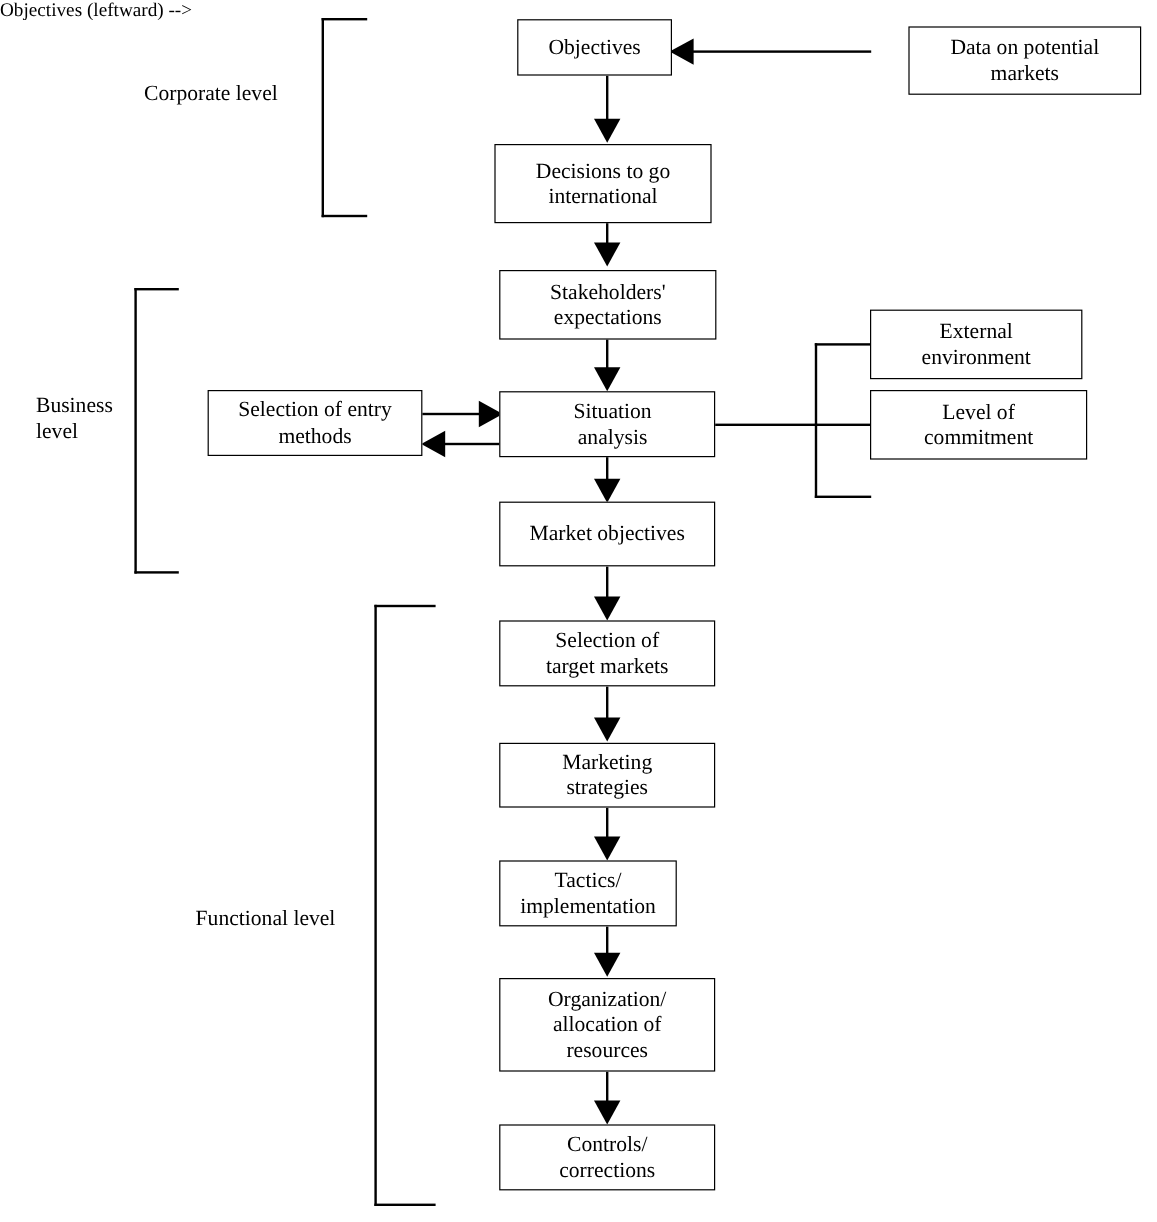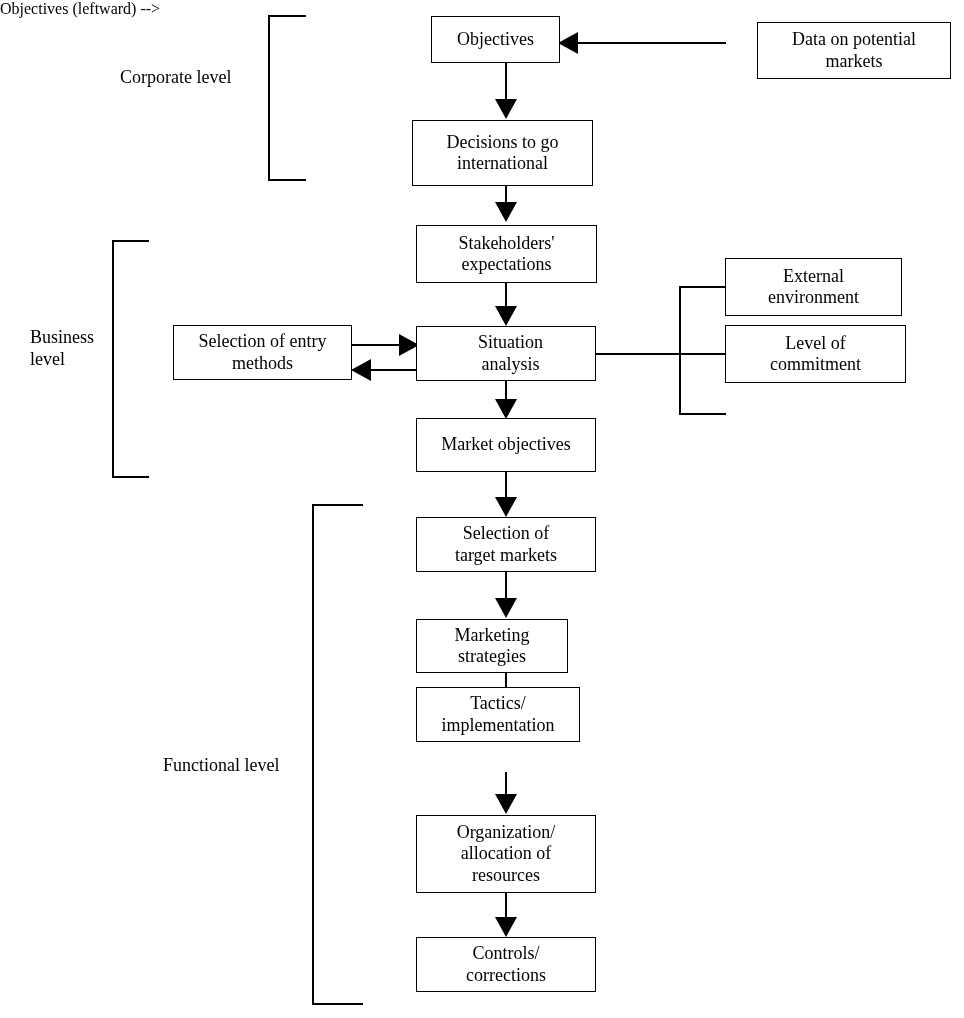--- a/index.html
+++ b/index.html
@@ -210,26 +210,26 @@
 
   <div class="node" style="left:416px; top:418px; width:180px; height:54px;">
     <span>Market objectives</span>
   </div>
 
   <div class="node" style="left:416px; top:517px; width:180px; height:55px;">
     <span>Selection of
 target markets</span>
   </div>
 
-  <div class="node" style="left:416px; top:619px; width:152px; height:54px;">
+  <div class="node" style="left:416px; top:619px; width:180px; height:54px;">
     <span>Marketing
 strategies</span>
   </div>
 
-  <div class="node" style="left:416px; top:687px; width:164px; height:55px;">
+  <div class="node" style="left:416px; top:717px; width:148px; height:55px;">
     <span>Tactics/
 implementation</span>
   </div>
 
   <div class="node" style="left:416px; top:815px; width:180px; height:78px;align-items:center;">
     <span>Organization/
 allocation of
 resources</span>
   </div>
 

